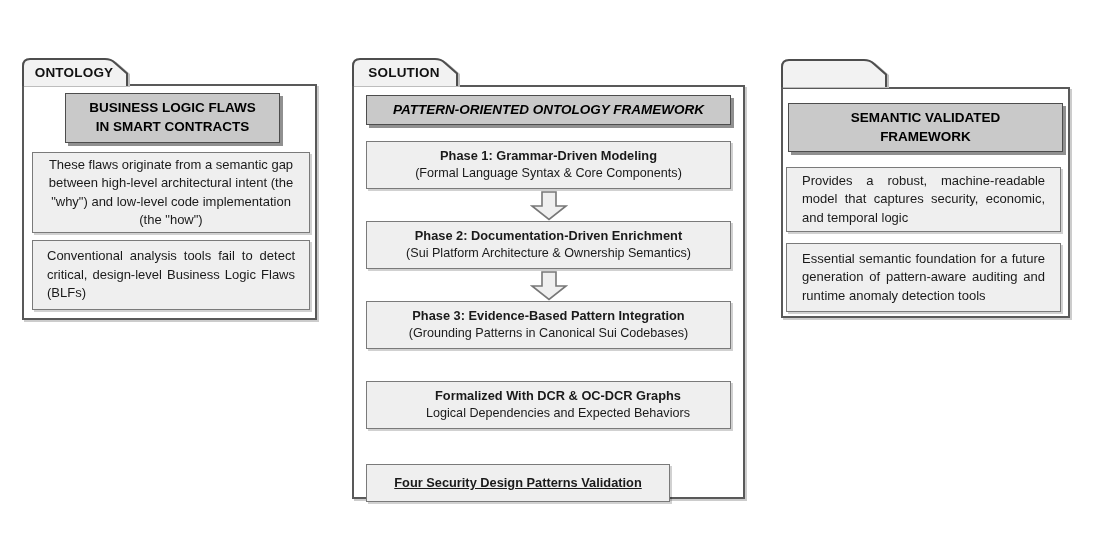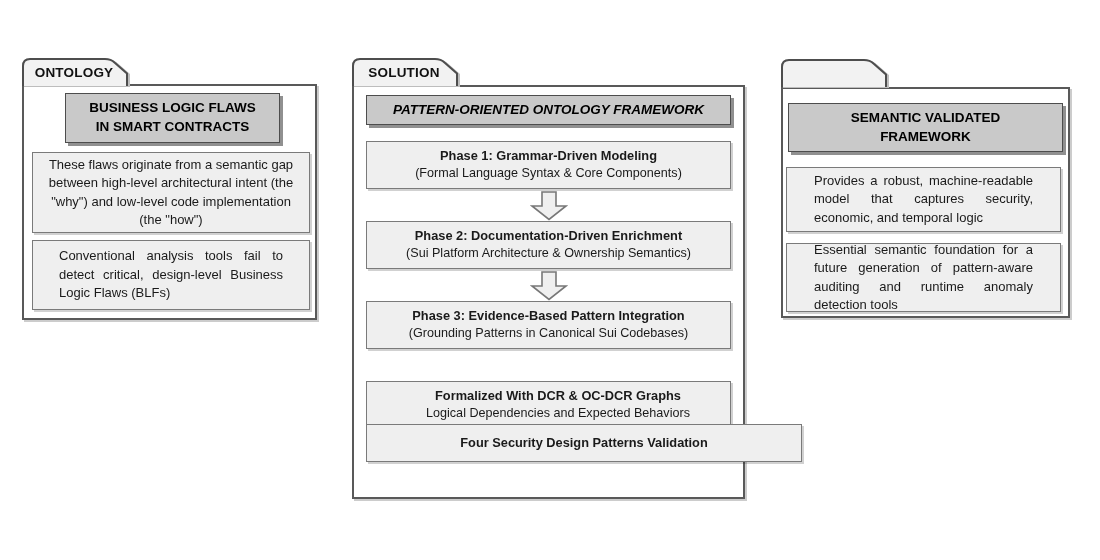--- a/index.html
+++ b/index.html
@@ -28,21 +28,21 @@
     font-weight:bold;font-size:13.5px;line-height:1.4;color:#000;
   }
   
   .lite-box{
     position:absolute;background:#efefef;border:1.5px solid #7a7a7a;
     box-shadow:2px 2px 0 rgba(0,0,0,0.18);box-sizing:border-box;z-index:2;
     display:flex;flex-direction:column;align-items:stretch;justify-content:center;
     font-size:13px;line-height:1.42;
   }
   .lite-box.center{text-align:center;}
-  .lite-box.justify p{text-align:justify;margin:16px;}
+  .lite-box.justify p{text-align:justify;margin:4px;}
   .lite-box p{margin:0;}
   .phase-title{font-weight:bold;font-size:12.8px;text-align:center;}
   .phase-sub{font-size:12.6px;text-align:center;}
   .pad-sm{padding:4px 10px;}
   .pad-md{padding:6px 11px;}
   .arrow{position:absolute;z-index:2;}
 </style>
 </head>
 <body>
 
@@ -99,21 +99,21 @@
   <div class="lite-box center" style="left:366px;top:301px;width:365px;height:48px;">
     <p class="phase-title">Phase 3: Evidence-Based Pattern Integration</p>
     <p class="phase-sub">(Grounding Patterns in Canonical Sui Codebases)</p>
   </div>
 
   <div class="lite-box center" style="left:366px;top:381px;width:365px;height:48px;padding-left:19px;">
     <p class="phase-title">Formalized With DCR &amp; OC-DCR Graphs</p>
     <p class="phase-sub">Logical Dependencies and Expected Behaviors</p>
   </div>
 
-  <div class="lite-box center" style="left:366px;top:424px;width:436px;height:38px;">
+  <div class="lite-box center" style="left:366px;top:464px;width:304px;height:38px;text-decoration:underline;">
     <p class="phase-title">Four Security Design Patterns Validation</p>
   </div>
 
   <div class="tab" style="left:781px;top:57px;">
     <svg width="114" height="30" viewBox="0 0 114 30">
       <path d="M1,30 L1,10 Q1,3 8,3 L83,3 Q89,3 92.5,6.5 L105,17.5 L105,30" fill="#f2f2f2" stroke="#4d4d4d" stroke-width="2"></path>
     </svg>
   </div>
 
   <div class="panel" style="left:781px;top:87px;width:289px;height:231px;"></div>

